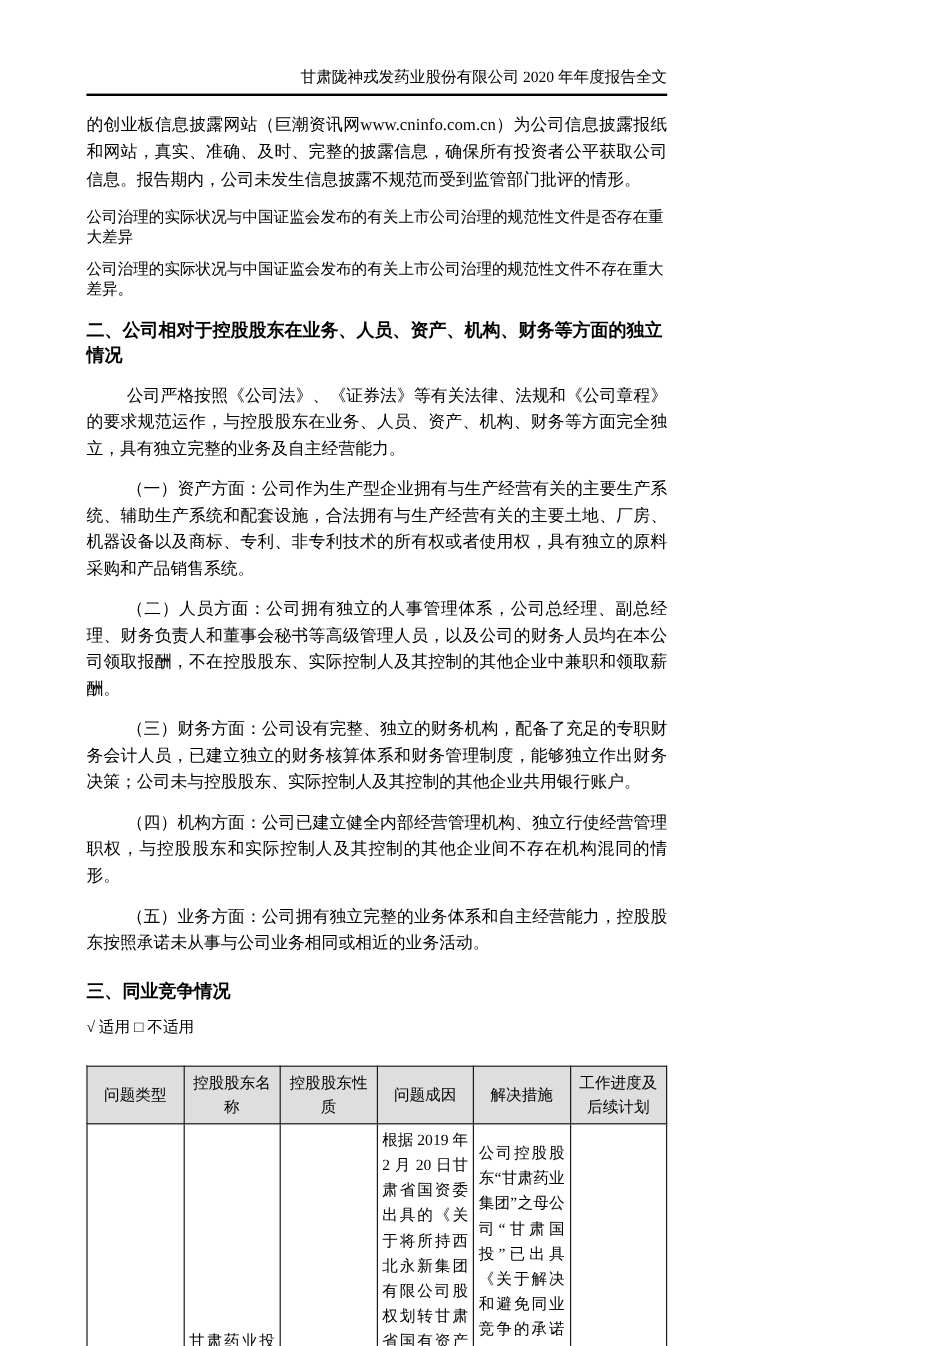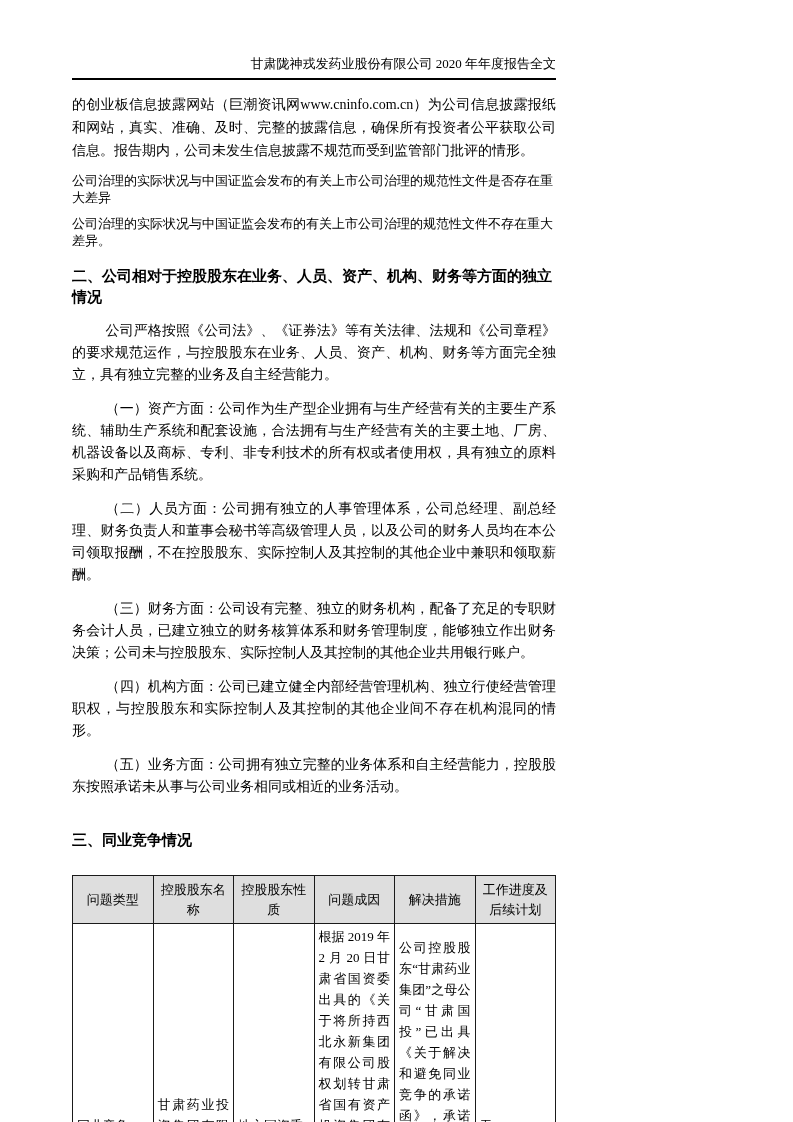--- a/index.html
+++ b/index.html
@@ -45,21 +45,21 @@
     line-height: 17px;
     margin-top: 9px;
   }
   .small.first { margin-top: 10px; }
   .sec-heading {
     font-size: 15px;
     font-weight: bold;
     line-height: 21px;
     margin: 17px 0 0 0;
   }
-  .sec-heading.h3 { margin-top: 32px; }
+  .sec-heading.h3 { margin-top: 19px; font-family: Liberation Mono, monospace; }
   table.comp-table {
     width: 100%;
     border-collapse: collapse;
     table-layout: fixed;
     margin-top: 24px;
     border: 1.5px solid #1a1a1a;
   }
   table.comp-table th, table.comp-table td {
     border: 1px solid #1a1a1a;
     font-size: 13px;
@@ -104,20 +104,21 @@
 
   <p class="para-sec">公司严格按照《公司法》、《证券法》等有关法律、法规和《公司章程》的要求规范运作，与控股股东在业务、人员、资产、机构、财务等方面完全独立，具有独立完整的业务及自主经营能力。</p>
   <p class="para-sec">（一）资产方面：公司作为生产型企业拥有与生产经营有关的主要生产系统、辅助生产系统和配套设施，合法拥有与生产经营有关的主要土地、厂房、机器设备以及商标、专利、非专利技术的所有权或者使用权，具有独立的原料采购和产品销售系统。</p>
   <p class="para-sec">（二）人员方面：公司拥有独立的人事管理体系，公司总经理、副总经理、财务负责人和董事会秘书等高级管理人员，以及公司的财务人员均在本公司领取报酬，不在控股股东、实际控制人及其控制的其他企业中兼职和领取薪酬。</p>
   <p class="para-sec">（三）财务方面：公司设有完整、独立的财务机构，配备了充足的专职财务会计人员，已建立独立的财务核算体系和财务管理制度，能够独立作出财务决策；公司未与控股股东、实际控制人及其控制的其他企业共用银行账户。</p>
   <p class="para-sec">（四）机构方面：公司已建立健全内部经营管理机构、独立行使经营管理职权，与控股股东和实际控制人及其控制的其他企业间不存在机构混同的情形。</p>
   <p class="para-sec">（五）业务方面：公司拥有独立完整的业务体系和自主经营能力，控股股东按照承诺未从事与公司业务相同或相近的业务活动。</p>
 
   <h2 class="sec-heading h3">三、同业竞争情况</h2>
 
+  <p class="small">√ 适用 □ 不适用</p>
 
   <table class="comp-table">
     <thead>
       <tr>
         <th>问题类型</th>
         <th>控股股东名称</th>
         <th>控股股东性质</th>
         <th>问题成因</th>
         <th>解决措施</th>
         <th>工作进度及后续计划</th>

